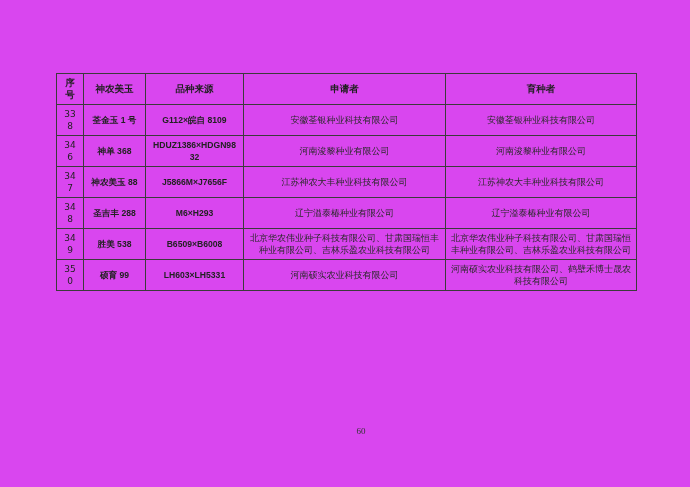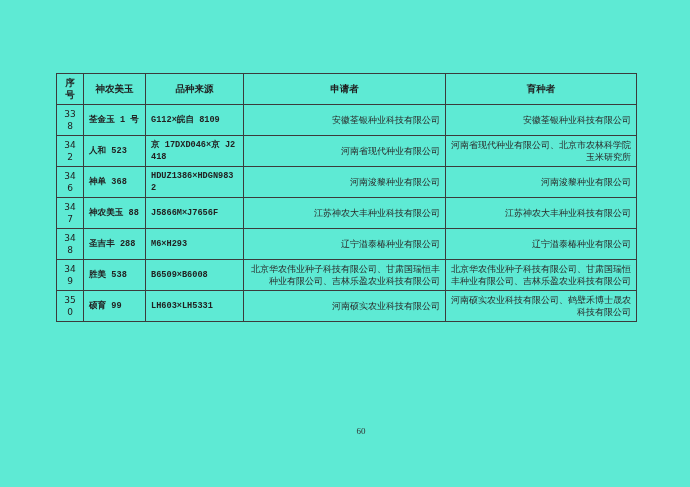--- a/index.html
+++ b/index.html
@@ -4,21 +4,21 @@
 <style>
   html, body {
     margin: 0;
     padding: 0;
     background: #ffffff;
   }
   .page {
     position: relative;
     width: 690px;
     height: 487px;
-    background: #5eead4;
+    background: #d946ef;
     overflow: hidden;
     font-family: "Liberation Serif", serif;
     color: #2a2a2a;
   }
   table.variety-table {
     position: absolute;
     left: 56px;
     top: 73px;
     width: 580px;
     border-collapse: collapse;
@@ -41,30 +41,30 @@
     color: #1f1f1f;
   }
   td.cell-no {
     font-family: "DejaVu Sans", "Liberation Sans", sans-serif;
     font-weight: 400;
     font-size: 9px;
     text-align: center;
     color: #222;
   }
   td.cell-name, td.cell-source {
-    font-family: Liberation Mono, monospace;
+    font-family: Liberation Sans, sans-serif;
     font-weight: 600;
     font-size: 8.6px;
-    text-align: left;
+    text-align: center;
     color: #222;
   }
   td.cell-applicant, td.cell-breeder {
     font-family: "Liberation Serif", serif;
     font-size: 9px;
-    text-align: right;
+    text-align: center;
     color: #2a2a2a;
   }
   tbody tr.row-single td { height: 15px; }
   tbody tr.row-double td { height: 23px; }
   .footer-page-number {
     position: absolute;
     left: 16px;
     top: 426px;
     width: 100%;
     text-align: center;
@@ -96,27 +96,20 @@
       </tr>
     </thead>
     <tbody>
         <tr class="row-single">
           <td class="cell-no">338</td>
           <td class="cell-name">荃金玉 1 号</td>
           <td class="cell-source">G112×皖自 8109</td>
           <td class="cell-applicant">安徽荃银种业科技有限公司</td>
           <td class="cell-breeder">安徽荃银种业科技有限公司</td>
         </tr>
-        <tr class="row-double">
-          <td class="cell-no">342</td>
-          <td class="cell-name">人和 523</td>
-          <td class="cell-source">京 17DXD046×京 J2418</td>
-          <td class="cell-applicant">河南省现代种业有限公司</td>
-          <td class="cell-breeder">河南省现代种业有限公司、北京市农林科学院玉米研究所</td>
-        </tr>
         <tr class="row-single">
           <td class="cell-no">346</td>
           <td class="cell-name">神单 368</td>
           <td class="cell-source">HDUZ1386×HDGN9832</td>
           <td class="cell-applicant">河南浚黎种业有限公司</td>
           <td class="cell-breeder">河南浚黎种业有限公司</td>
         </tr>
         <tr class="row-single">
           <td class="cell-no">347</td>
           <td class="cell-name">神农美玉 88</td>

